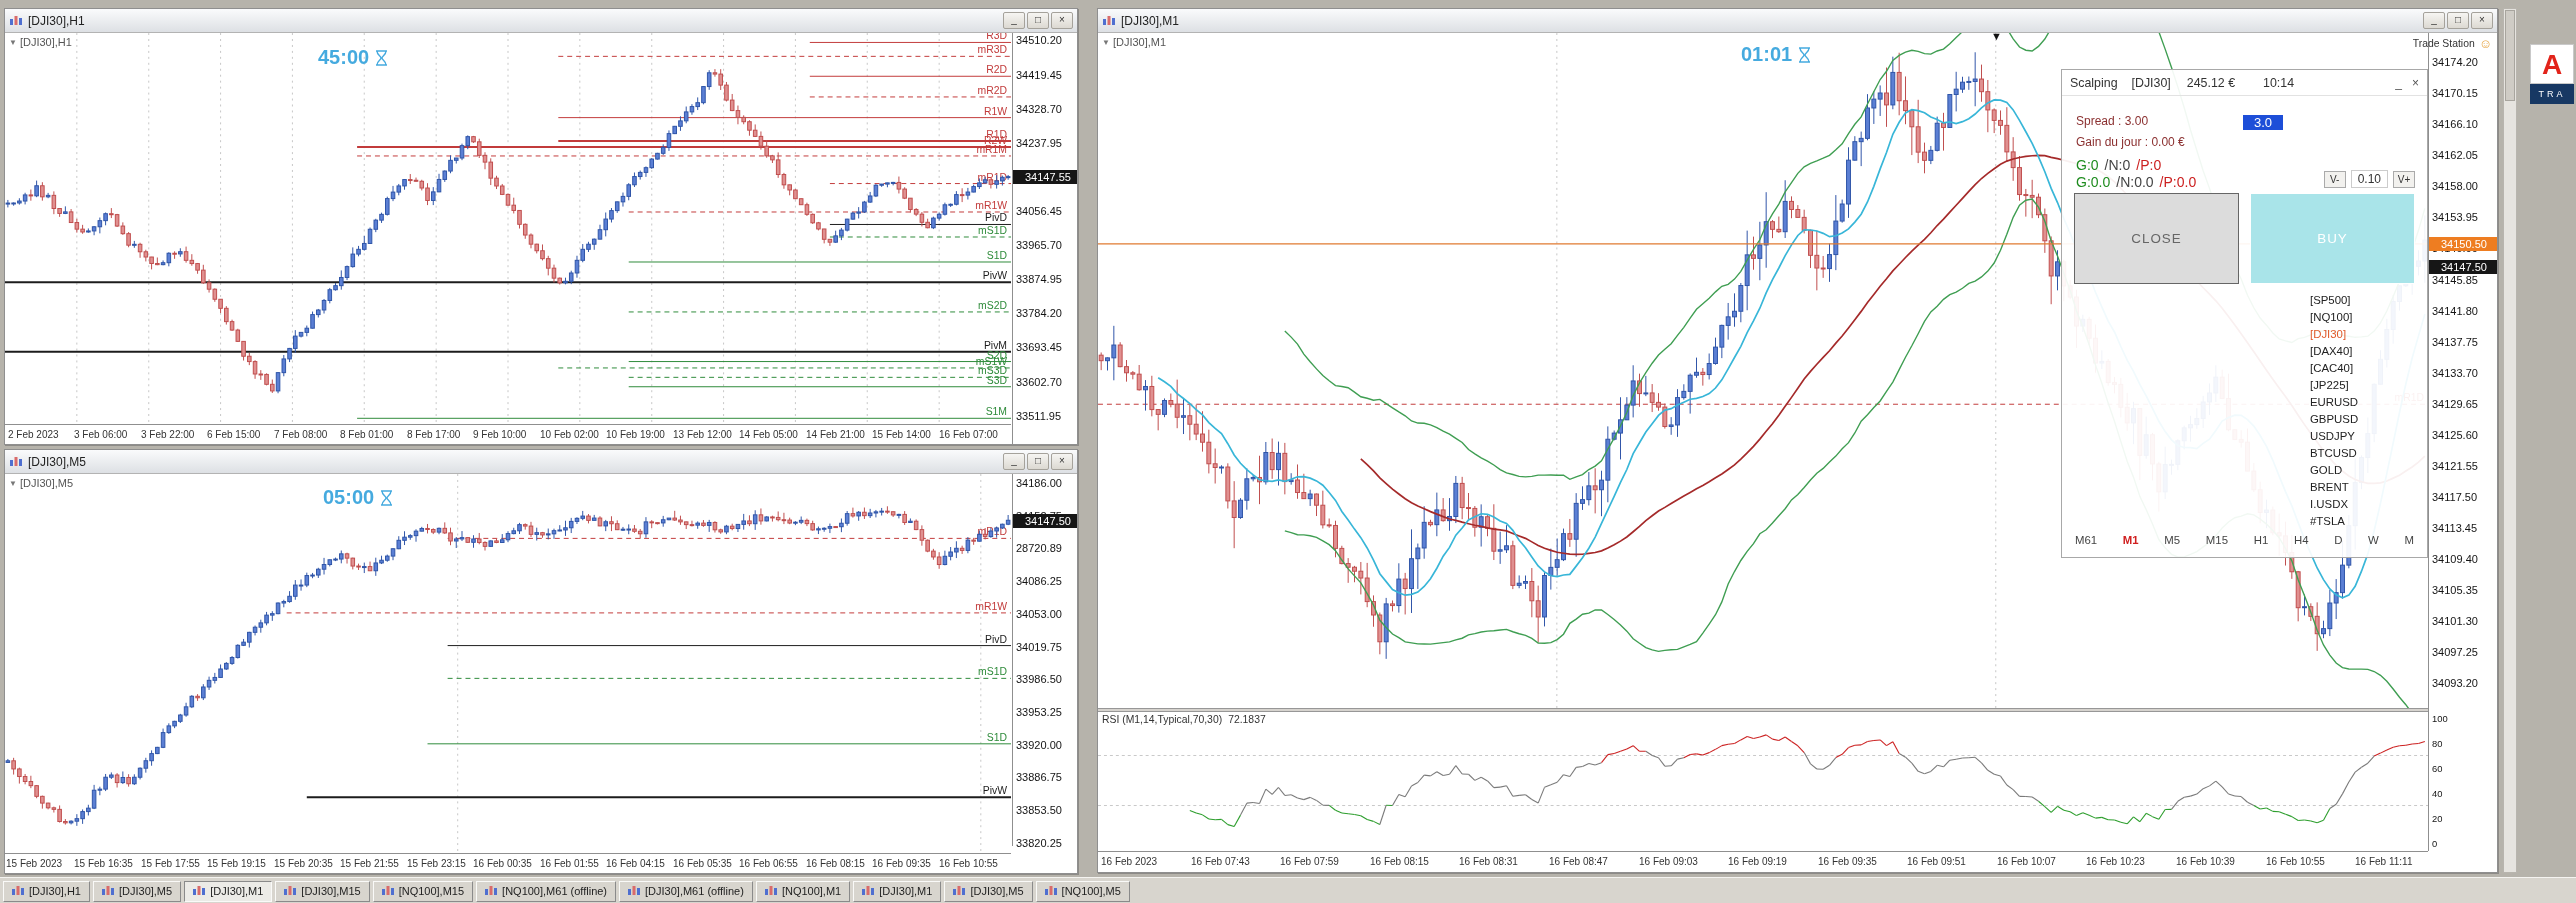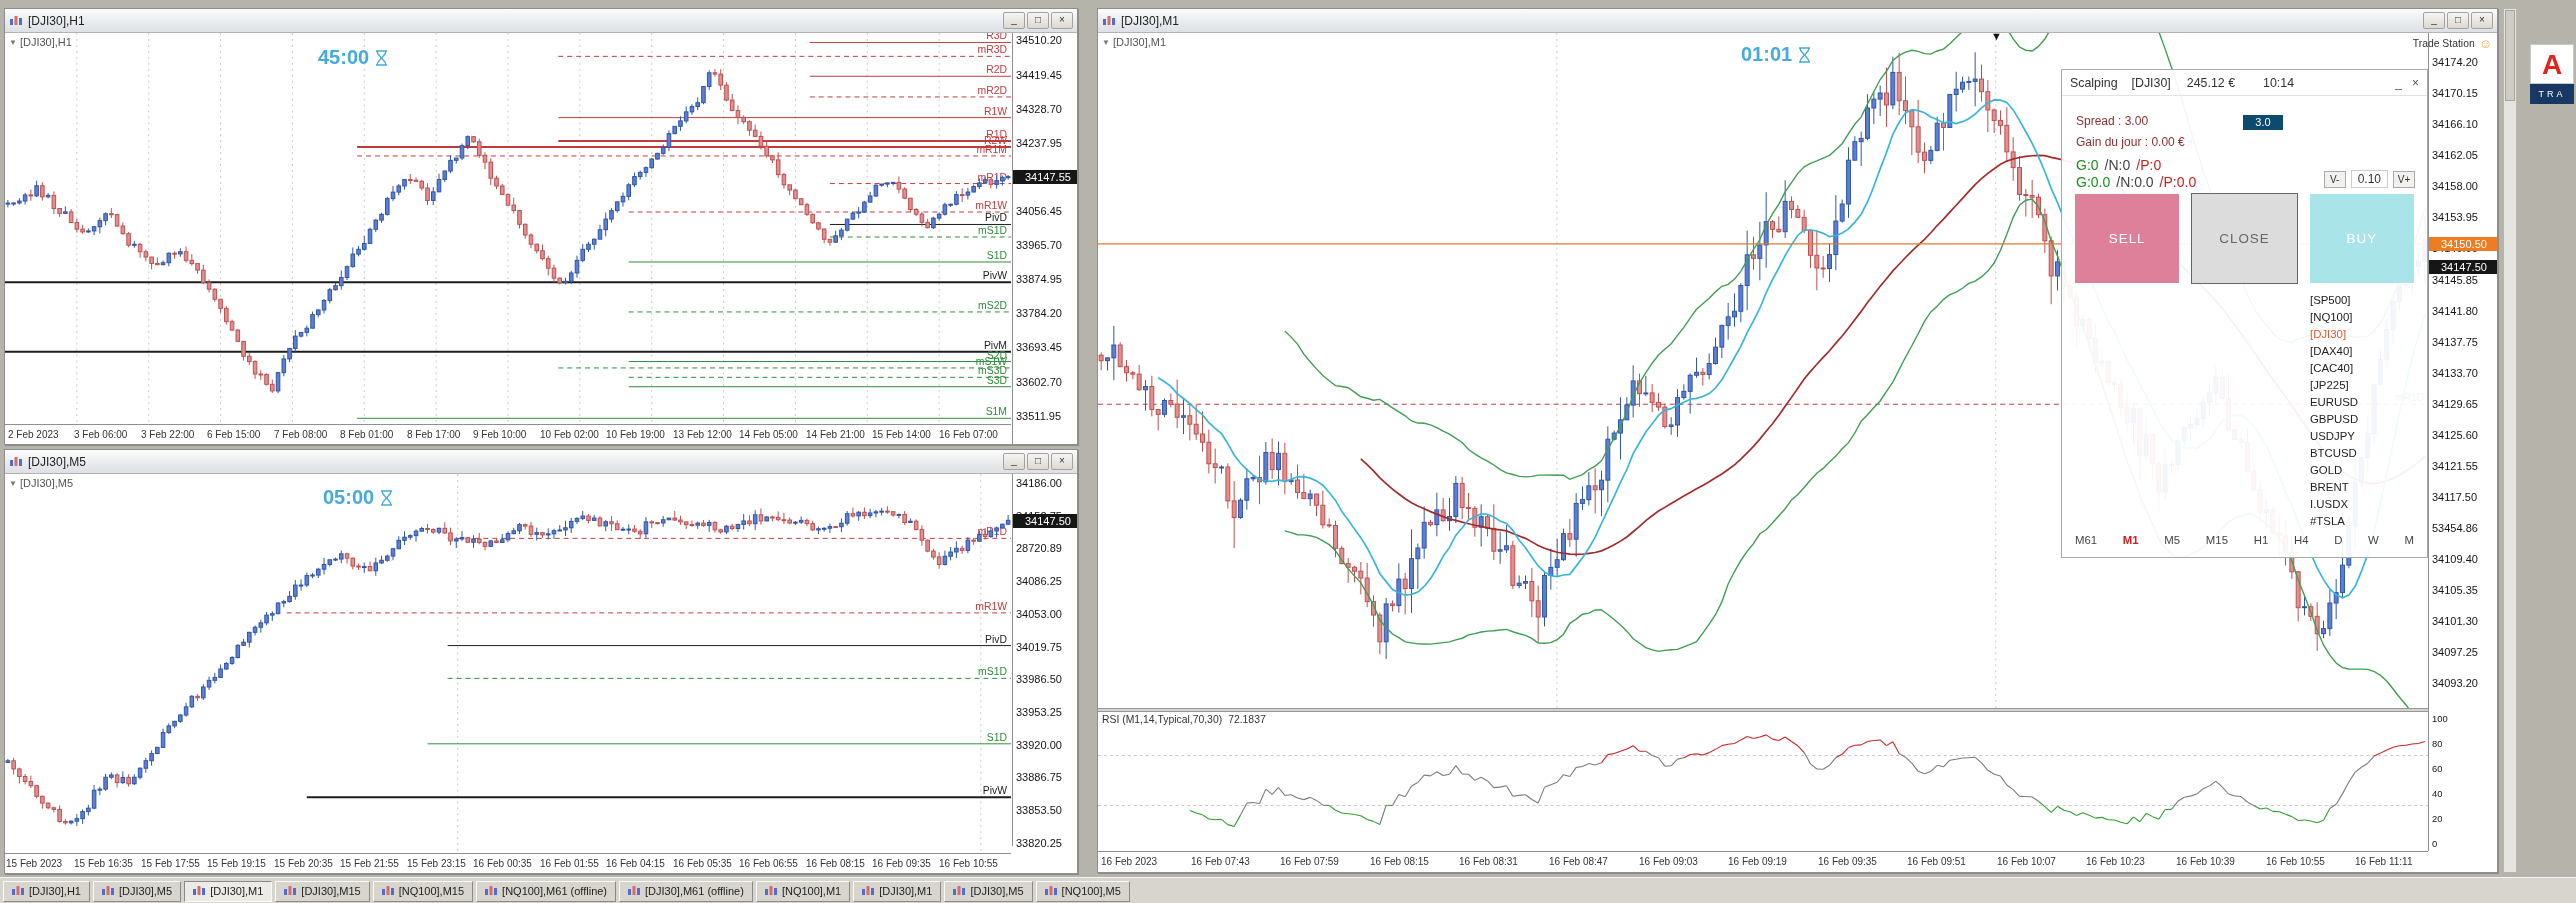--- a/index.html
+++ b/index.html
@@ -45,21 +45,21 @@
   .rsi-label{position:absolute;top:2px;left:4px;font-size:10.4px;color:#333;z-index:2;display:flex;gap:6px;}
   
   .tpanel{position:absolute;left:963px;top:36px;width:367px;height:489px;background:rgba(255,255,255,.93);border:1px solid #a8a8a8;z-index:6;font-size:12px;color:#333;}
   .tp-head{position:absolute;top:0;left:0;right:0;height:26px;display:flex;align-items:center;padding:0 8px;border-bottom:1px solid #e2e2e2;font-size:12.4px;cursor:default;}
   .tp-sym{margin-left:14px;}
   .tp-bal{margin-left:16px;}
   .tp-time{margin-left:28px;}
   .tp-btns{margin-left:auto;display:flex;gap:10px;color:#555;font-size:12px;}
   .tp-btns span{cursor:pointer;}
   .tp-spread{position:absolute;top:44px;left:14px;color:#8b3030;}
-  .tp-badge{position:absolute;top:45px;left:181px;width:40px;height:15px;background:#0c4a6e;color:#fff;font-size:11px;text-align:center;line-height:15px;}
+  .tp-badge{position:absolute;top:45px;left:181px;width:40px;height:15px;background:#1d4ed8;color:#fff;font-size:13px;text-align:center;line-height:15px;}
   .tp-gain{position:absolute;top:65px;left:14px;color:#8b3030;}
   .tp-counts{position:absolute;left:14px;font-size:14px;}
   #tp-counts1{top:87px;}
   #tp-counts2{top:104px;}
   .tp-counts .g{color:#1e8c1e;}
   .tp-counts .n{color:#444;margin-left:6px;}
   .tp-counts .p{color:#cc2020;margin-left:6px;}
   .tp-vol{position:absolute;top:100px;right:12px;display:flex;align-items:center;gap:5px;}
   .tp-vbtn{width:22px;height:17px;font-size:10px;background:#f2f1ee;border:1px solid #aaa;color:#333;padding:0;cursor:pointer;font-family:inherit;}
   .tp-vval{font-size:12px;border:1px solid #ccc;padding:1px 6px;background:#fff;}
@@ -1464,21 +1464,20 @@
         </div>
         <div class="tp-counts" id="tp-counts2">
           <span class="g">G:0.0</span><span class="n">/N:0.0</span><span class="p">/P:0.0</span>
         </div>
         <div class="tp-vol">
           <button class="tp-vbtn">V-</button>
           <span class="tp-vval">0.10</span>
           <button class="tp-vbtn">V+</button>
         </div>
         <div class="tp-actions">
-          <button class="tp-sell">SELL</button>
           <button class="tp-close">CLOSE</button>
           <button class="tp-buy">BUY</button>
         </div>
         <div class="tp-symbols" id="tp-symbols">
             <div class="tp-symbol">[SP500]</div>
             <div class="tp-symbol">[NQ100]</div>
             <div class="tp-symbol active">[DJI30]</div>
             <div class="tp-symbol">[DAX40]</div>
             <div class="tp-symbol">[CAC40]</div>
             <div class="tp-symbol">[JP225]</div>
@@ -1719,21 +1718,21 @@
           <div class="tick" style="top: 184px;">34153.95</div>
           <div class="tick" style="top: 215px;">34149.90</div>
           <div class="tick" style="top: 247px;">34145.85</div>
           <div class="tick" style="top: 278px;">34141.80</div>
           <div class="tick" style="top: 309px;">34137.75</div>
           <div class="tick" style="top: 340px;">34133.70</div>
           <div class="tick" style="top: 371px;">34129.65</div>
           <div class="tick" style="top: 402px;">34125.60</div>
           <div class="tick" style="top: 433px;">34121.55</div>
           <div class="tick" style="top: 464px;">34117.50</div>
-          <div class="tick" style="top: 495px;">53454.86</div>
+          <div class="tick" style="top: 495px;">34113.45</div>
           <div class="tick" style="top: 526px;">34109.40</div>
           <div class="tick" style="top: 557px;">34105.35</div>
           <div class="tick" style="top: 588px;">34101.30</div>
           <div class="tick" style="top: 619px;">34097.25</div>
           <div class="tick" style="top: 650px;">34093.20</div>
           <div class="pbadge orange" style="top: 211px;">34150.50</div>
           <div class="pbadge" style="top: 234px;">34147.50</div>
           <div class="tick" style="top: 685px; font-size: 9.4px;">100</div>
           <div class="tick" style="top: 710px; font-size: 9.4px;">80</div>
           <div class="tick" style="top: 735px; font-size: 9.4px;">60</div>

